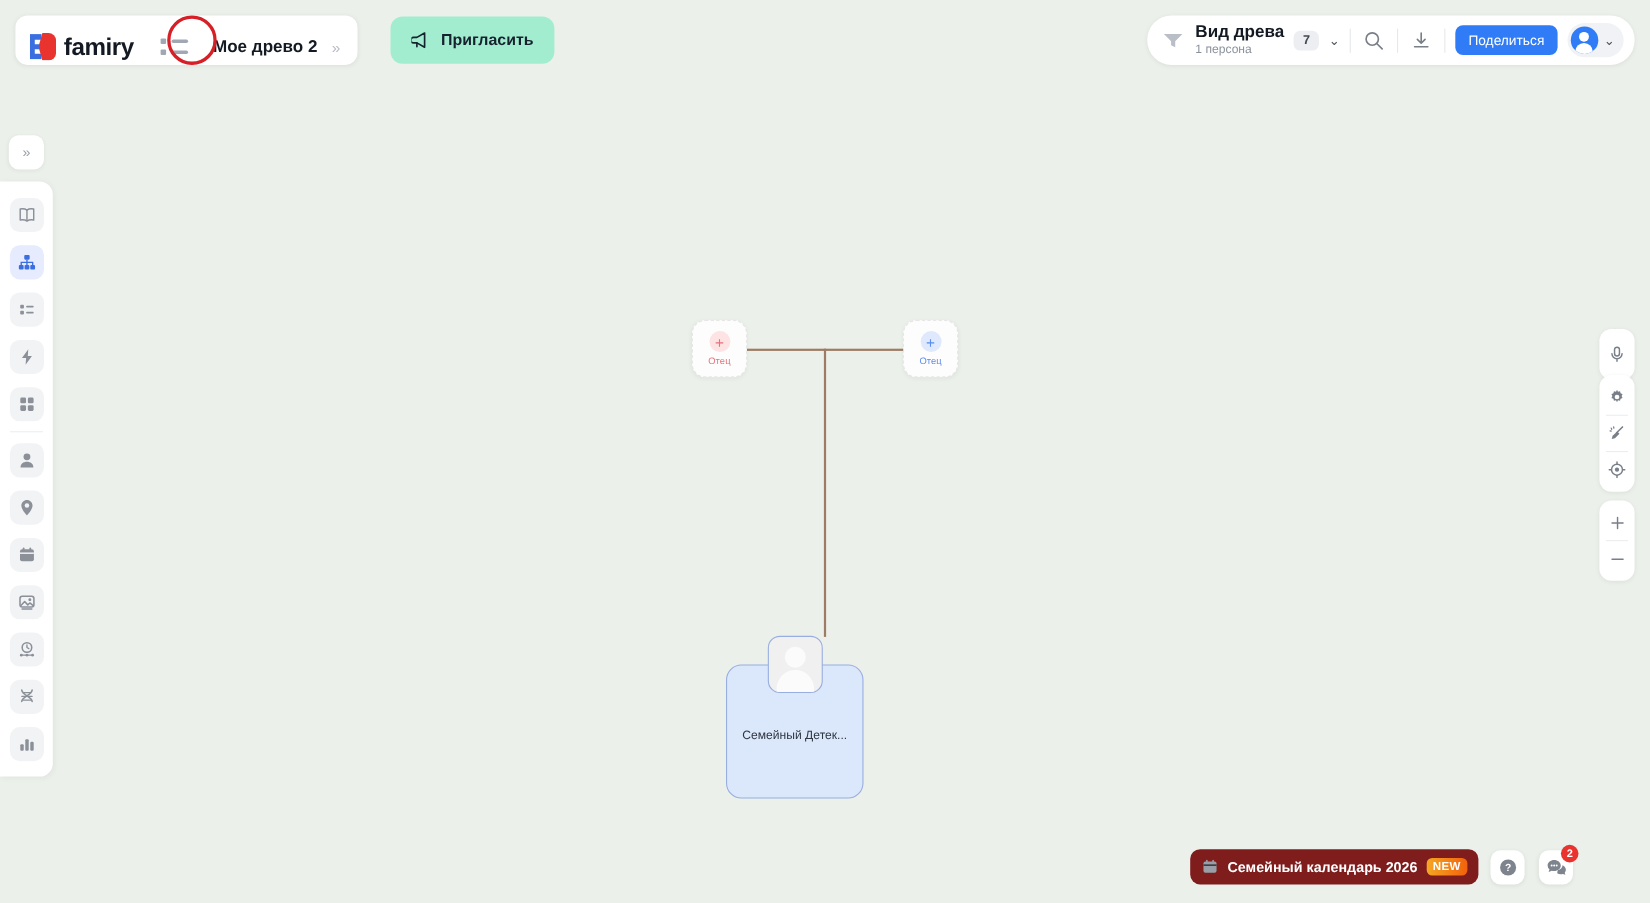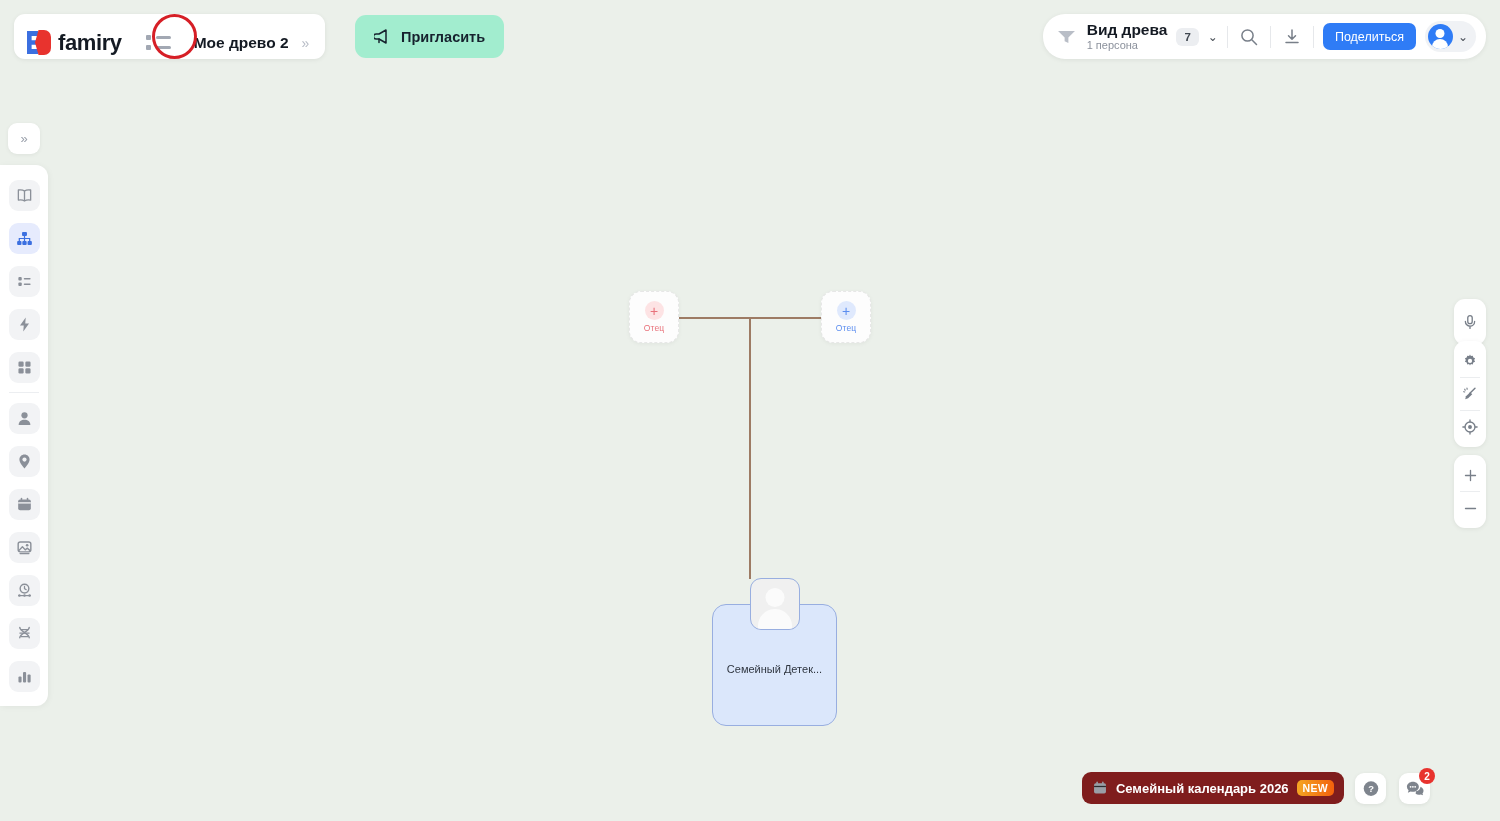--- a/index.html
+++ b/index.html
@@ -242,21 +242,21 @@
     <div class="ghost-node" style="left:629px; top:291px;">
       <div class="ghost-plus mother">+</div>
       <div class="ghost-label mother">Отец</div>
     </div>
 
     <div class="ghost-node" style="left:821px; top:291px;">
       <div class="ghost-plus father">+</div>
       <div class="ghost-label father">Отец</div>
     </div>
 
-    <div class="person-card" style="left:712px; top:604px;">
+    <div class="person-card" style="left:660px; top:604px;">
       <div class="person-avatar">
         <div class="head"></div>
         <div class="body"></div>
       </div>
       <div class="person-name">Семейный Детек...</div>
     </div>
   </div>
 
   <div class="header-pill">
     <div class="logo">

